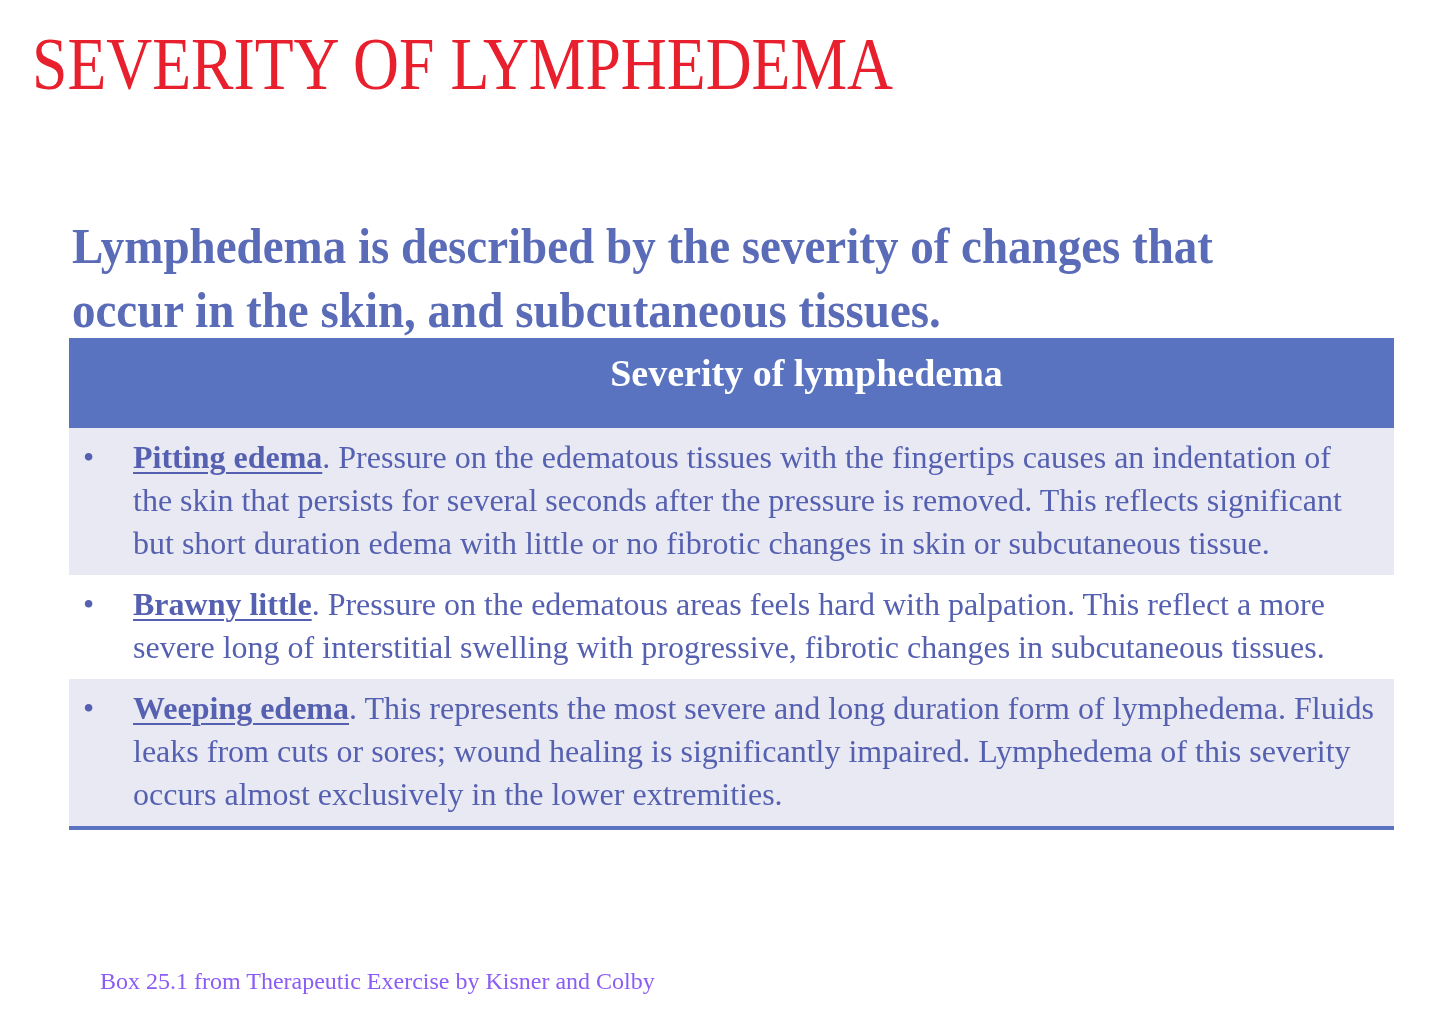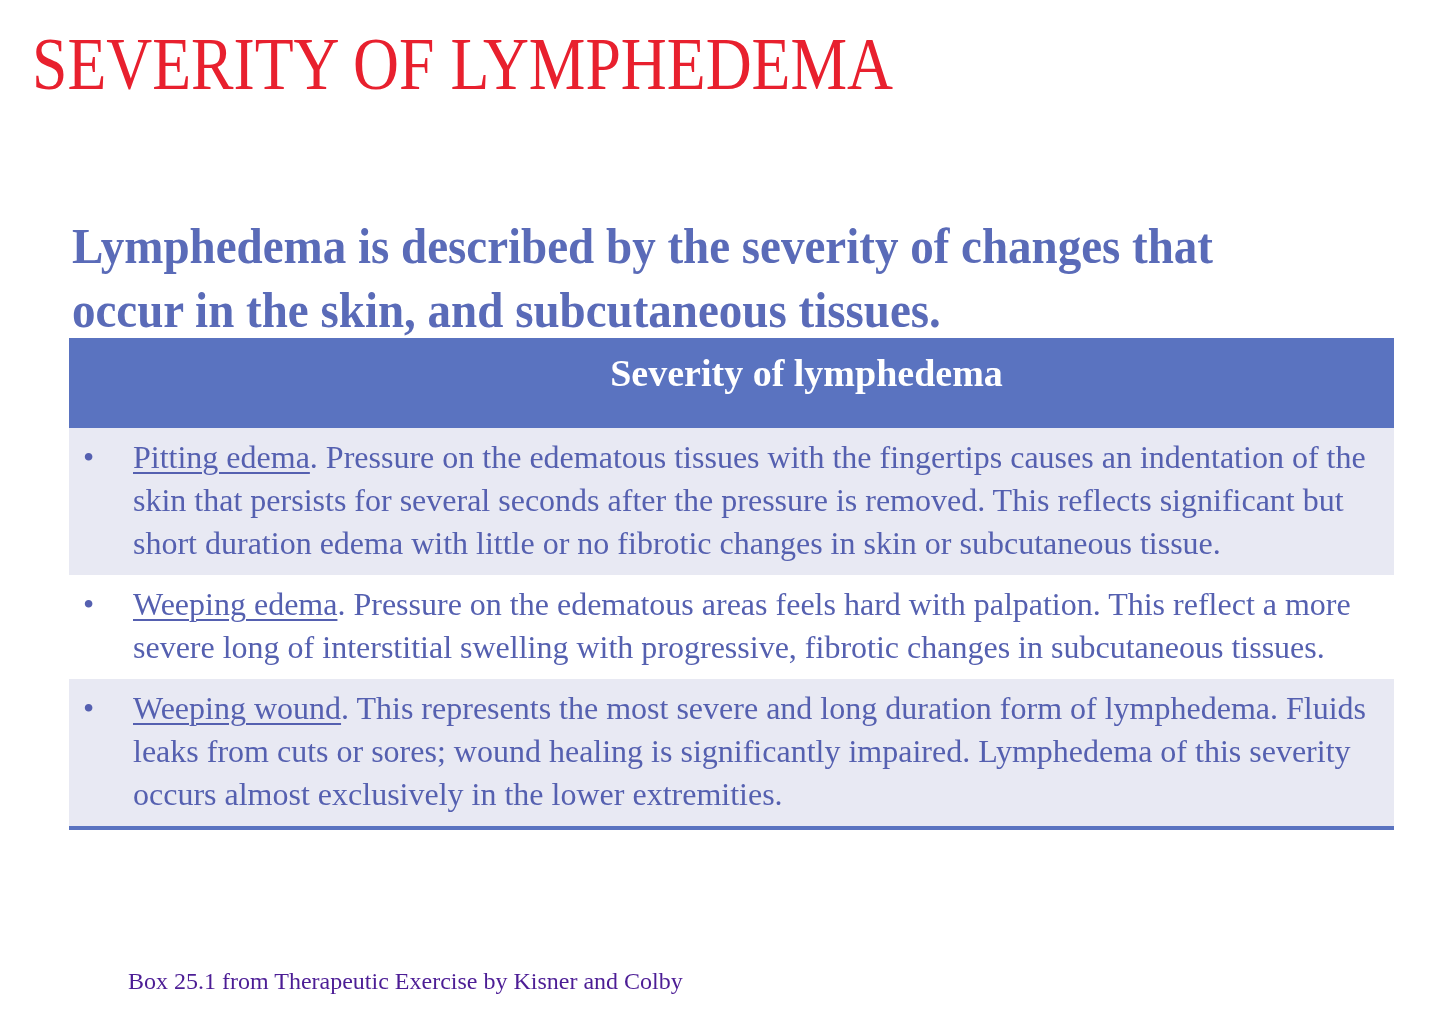--- a/index.html
+++ b/index.html
@@ -22,47 +22,47 @@
       position: absolute; left: 69px; top: 338px; width: 1325px;
     }
     .table-header {
       background: #5a73c0; height: 90px; color: #ffffff;
       font-weight: bold; font-size: 38px; text-align: center; line-height: 70px;
       padding-left: 150px; box-sizing: border-box;
     }
     .row { position: relative; padding: 8px 20px 10px 64px; font-size: 32px; line-height: 43px; color: #5560b0; }
     .row.shaded { background: #e8e9f3; }
     .row .bullet { position: absolute; left: 14px; top: 8px; }
-    .term { font-weight: normal; text-decoration: underline; text-decoration-thickness: 2px; text-underline-offset: 4px; }
+    .term { font-weight: bold; text-decoration: underline; text-decoration-thickness: 2px; text-underline-offset: 4px; }
     .bottom-rule { height: 4px; background: #5a73c0; }
     .caption {
-      position: absolute; left: 128px; top: 968px; font-size: 24px; color: #4c1d95;
+      position: absolute; left: 100px; top: 968px; font-size: 24px; color: #8b5cf6;
     }
   </style>
 </head>
 <body>
 
 <div class="title">SEVERITY OF LYMPHEDEMA</div>
 
 <div class="subtitle">Lymphedema is described by the severity of changes that occur in the skin, and subcutaneous tissues.</div>
 
 <div class="table">
   <div class="table-header">Severity of lymphedema</div>
 
   <div class="row shaded">
     <span class="bullet">•</span>
     <span class="term">Pitting edema</span><span>. Pressure on the edematous tissues with the fingertips causes an indentation of the skin that persists for several seconds after the pressure is removed. This reflects significant but short duration edema with little or no fibrotic changes in skin or subcutaneous tissue.</span>
   </div>
 
   <div class="row">
     <span class="bullet">•</span>
-    <span class="term">Weeping edema</span><span>. Pressure on the edematous areas feels hard with palpation. This reflect a more severe long of interstitial swelling with progressive, fibrotic changes in subcutaneous tissues.</span>
+    <span class="term">Brawny little</span><span>. Pressure on the edematous areas feels hard with palpation. This reflect a more severe long of interstitial swelling with progressive, fibrotic changes in subcutaneous tissues.</span>
   </div>
 
   <div class="row shaded">
     <span class="bullet">•</span>
-    <span class="term">Weeping wound</span><span>. This represents the most severe and long duration form of lymphedema. Fluids leaks from cuts or sores; wound healing is significantly impaired. Lymphedema of this severity occurs almost exclusively in the lower extremities.</span>
+    <span class="term">Weeping edema</span><span>. This represents the most severe and long duration form of lymphedema. Fluids leaks from cuts or sores; wound healing is significantly impaired. Lymphedema of this severity occurs almost exclusively in the lower extremities.</span>
   </div>
 
   <div class="bottom-rule"></div>
 </div>
 
 <div class="caption">Box 25.1 from Therapeutic Exercise by Kisner and Colby</div>
 
 </body></html>

